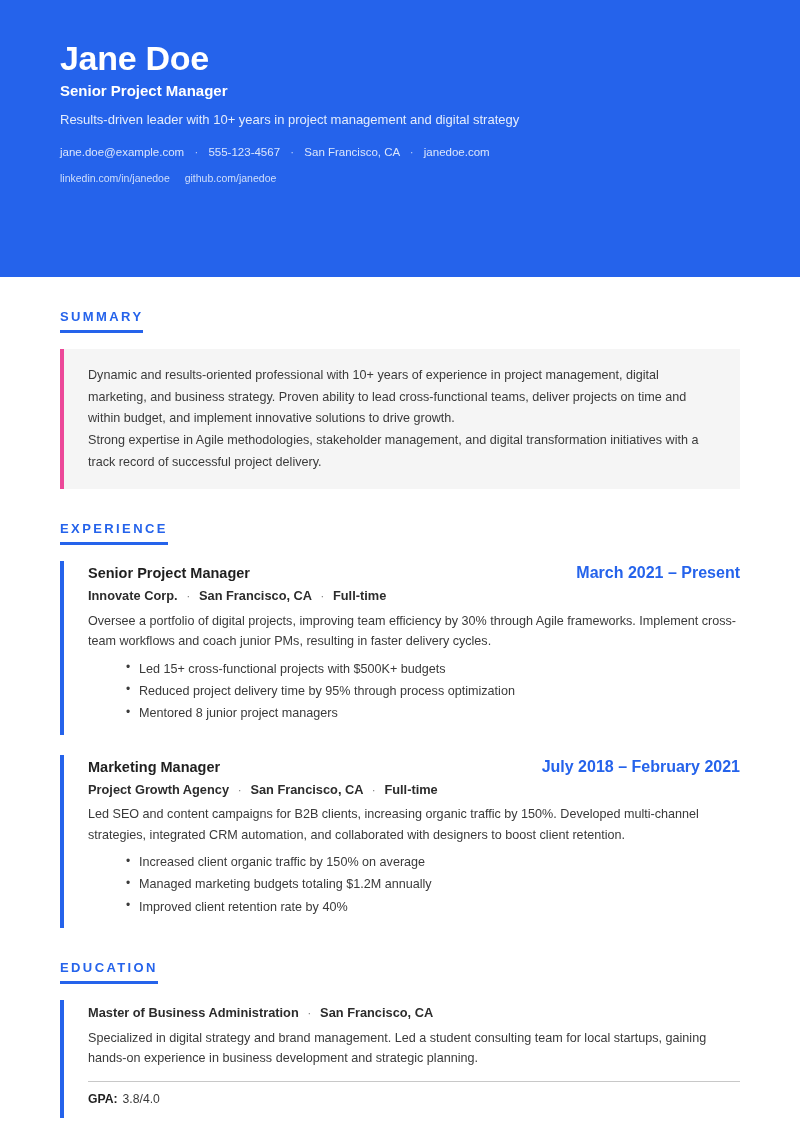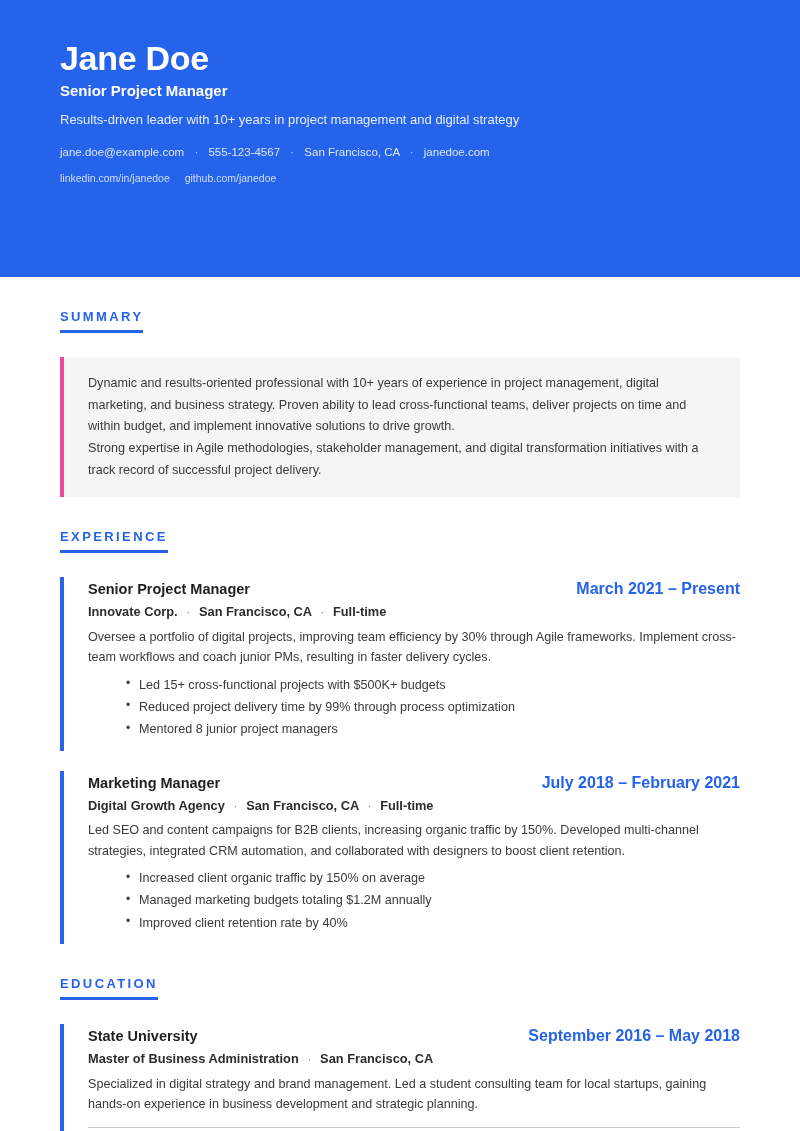--- a/index.html
+++ b/index.html
@@ -82,21 +82,21 @@
     margin-top: 30px;
   }
   .section-heading {
     display: inline-block;
     font-size: 13px;
     font-weight: bold;
     color: #2563eb;
     letter-spacing: 2.4px;
     padding-bottom: 6px;
     border-bottom: 3px solid #2563eb;
-    margin-bottom: 24px;
+    margin-bottom: 16px;
   }
 
   
   .summary-box {
     background: #f5f5f5;
     border-left: 4px solid #ec4899;
     padding: 16px 20px 16px 24px;
     box-sizing: border-box;
   }
   .summary-para {
@@ -242,55 +242,51 @@
         <div class="entry-meta">
           <span>Innovate Corp.</span>
           <span class="sep">·</span>
           <span>San Francisco, CA</span>
           <span class="sep">·</span>
           <span>Full-time</span>
         </div>
         <p class="entry-desc">Oversee a portfolio of digital projects, improving team efficiency by 30% through Agile frameworks. Implement cross-team workflows and coach junior PMs, resulting in faster delivery cycles.</p>
         <ul class="bullets">
           <li>Led 15+ cross-functional projects with $500K+ budgets</li>
-          <li>Reduced project delivery time by 99% through process optimization</li>
+          <li>Reduced project delivery time by 95% through process optimization</li>
           <li>Mentored 8 junior project managers</li>
         </ul>
       </div>
 
       
       <div class="entry">
         <div class="entry-top">
           <div class="entry-title">Marketing Manager</div>
           <div class="entry-date">July 2018 – February 2021</div>
         </div>
         <div class="entry-meta">
-          <span>Digital Growth Agency</span>
+          <span>Project Growth Agency</span>
           <span class="sep">·</span>
           <span>San Francisco, CA</span>
           <span class="sep">·</span>
           <span>Full-time</span>
         </div>
         <p class="entry-desc">Led SEO and content campaigns for B2B clients, increasing organic traffic by 150%. Developed multi-channel strategies, integrated CRM automation, and collaborated with designers to boost client retention.</p>
         <ul class="bullets">
           <li>Increased client organic traffic by 150% on average</li>
           <li>Managed marketing budgets totaling $1.2M annually</li>
           <li>Improved client retention rate by 40%</li>
         </ul>
       </div>
     </div>
 
     <div class="section">
       <div class="section-heading">EDUCATION</div>
 
       <div class="entry">
-        <div class="entry-top">
-          <div class="entry-title">State University</div>
-          <div class="entry-date">September 2016 – May 2018</div>
-        </div>
         <div class="entry-meta">
           <span>Master of Business Administration</span>
           <span class="sep">·</span>
           <span>San Francisco, CA</span>
         </div>
         <p class="entry-desc">Specialized in digital strategy and brand management. Led a student consulting team for local startups, gaining hands-on experience in business development and strategic planning.</p>
         <div class="entry-divider"></div>
         <div class="gpa-line">
           <span class="gpa-label">GPA:</span><span>3.8/4.0</span>
         </div>

